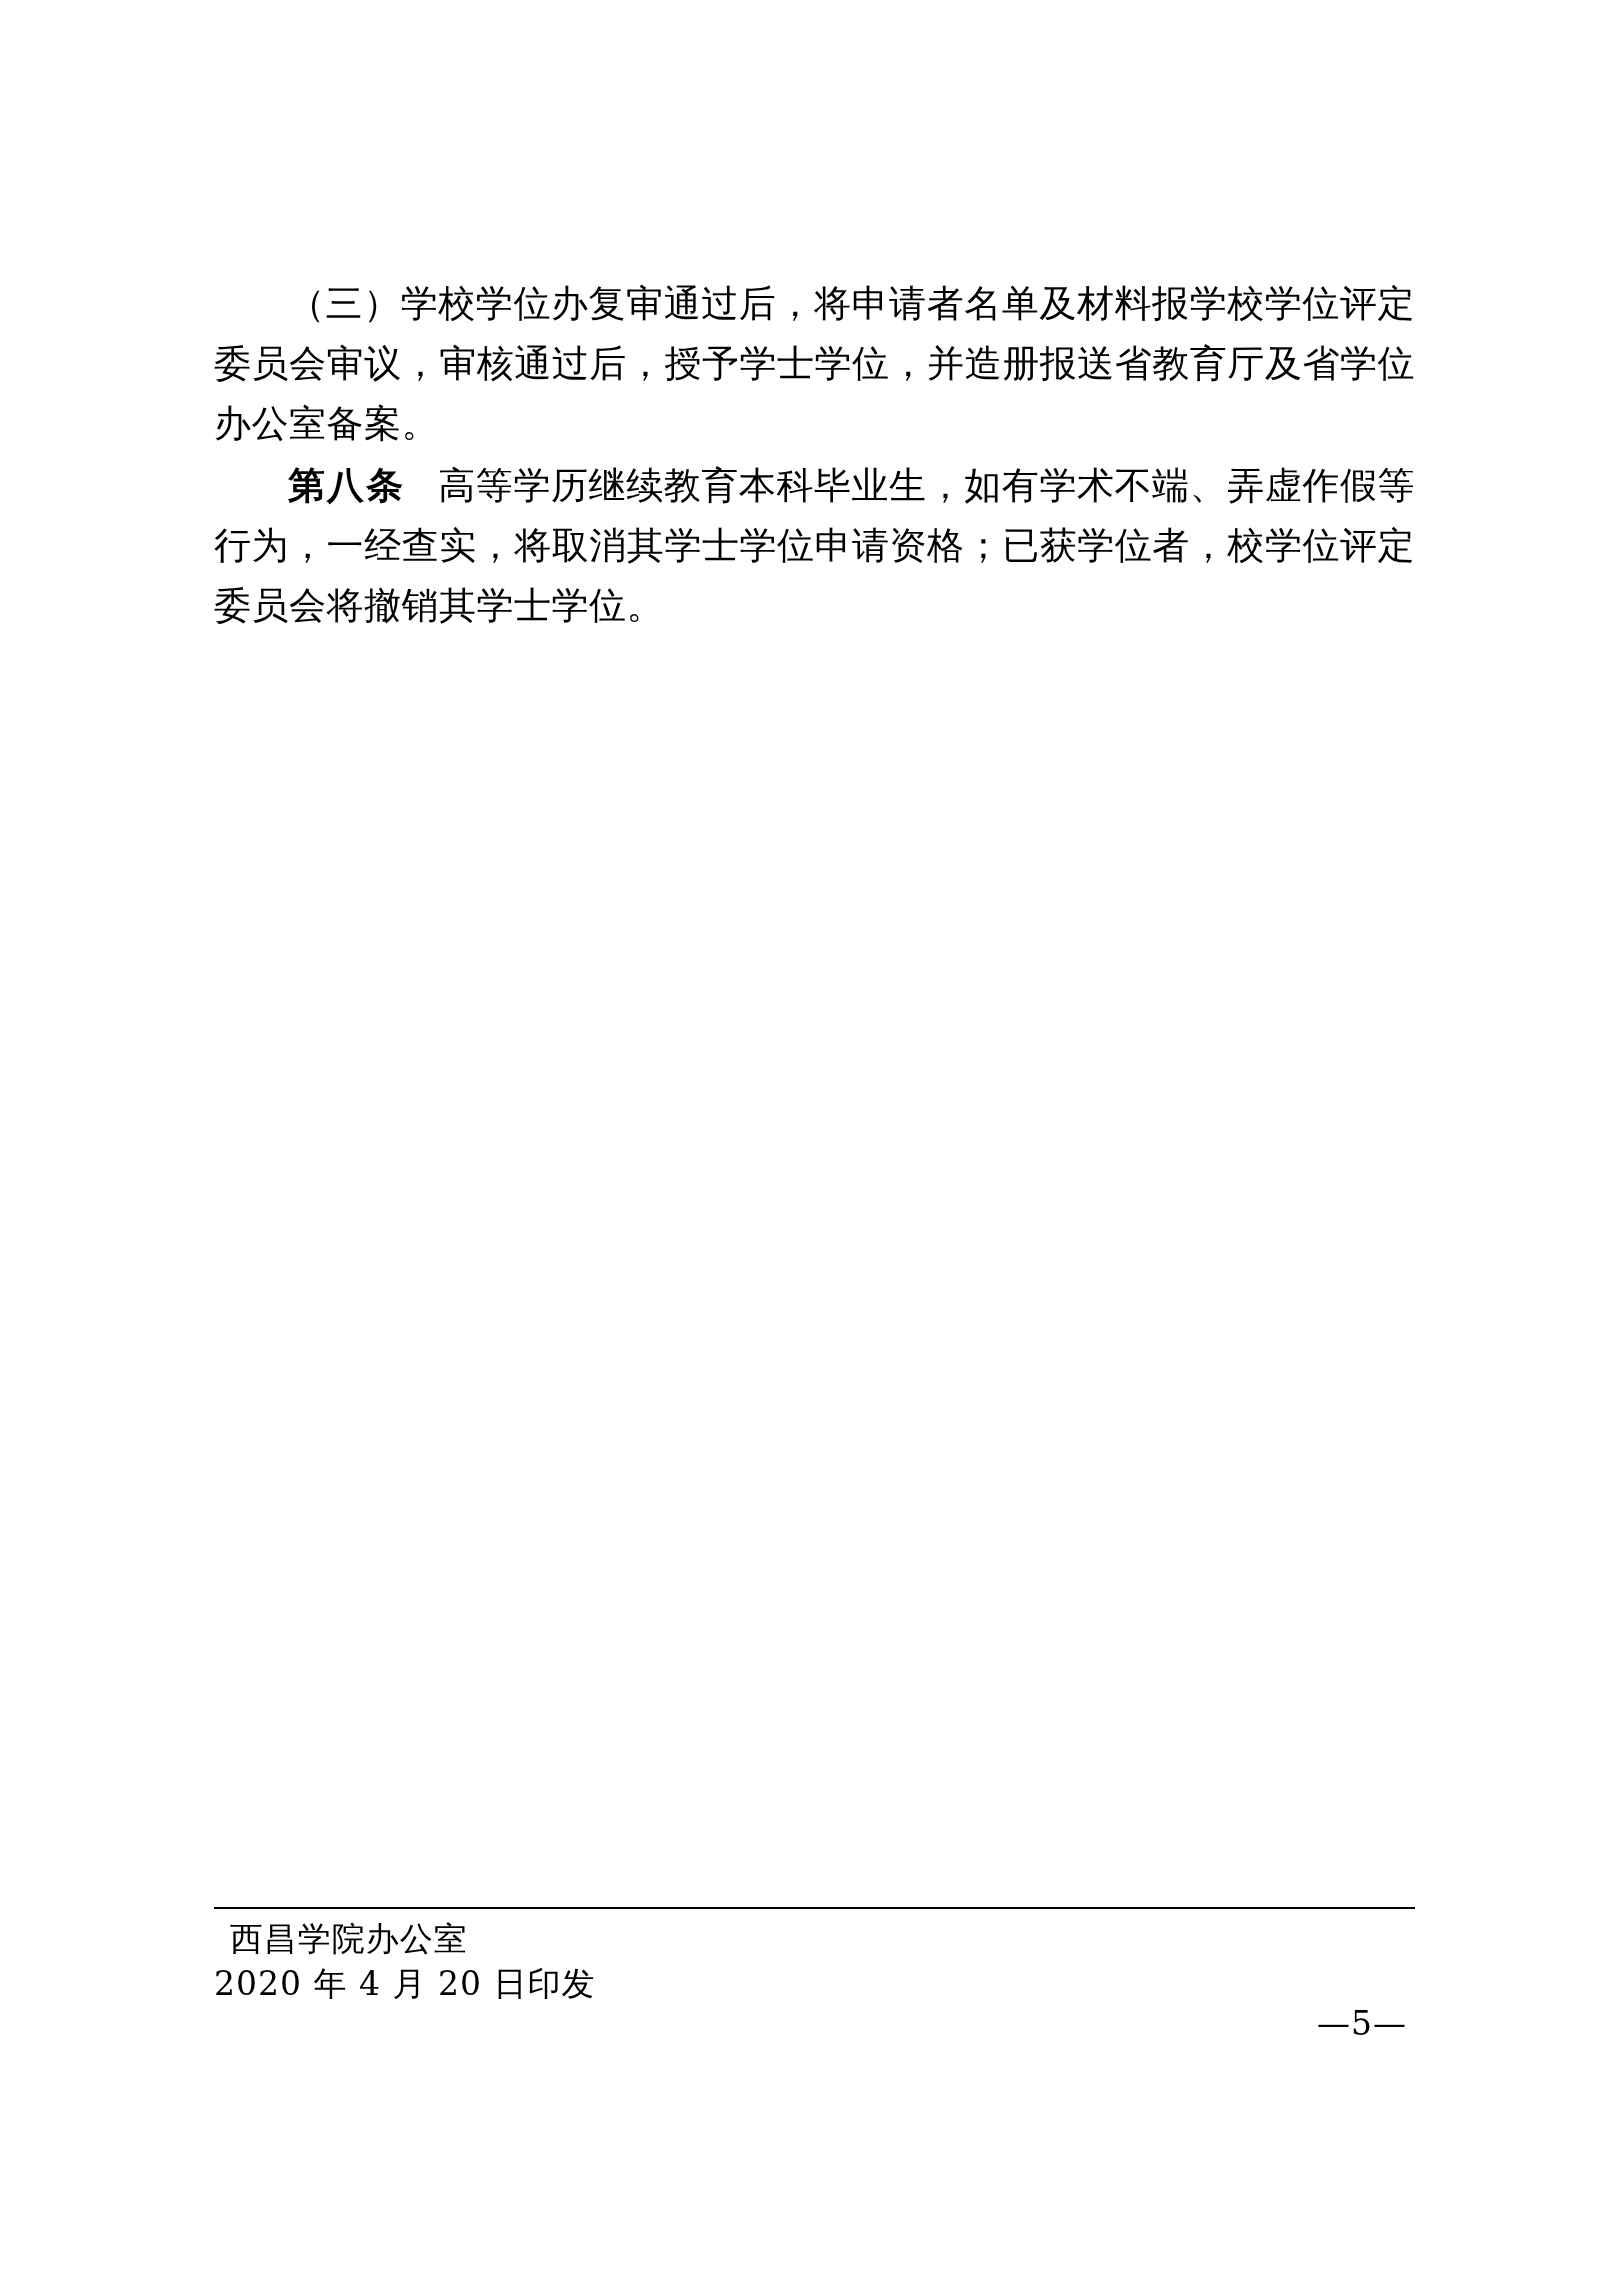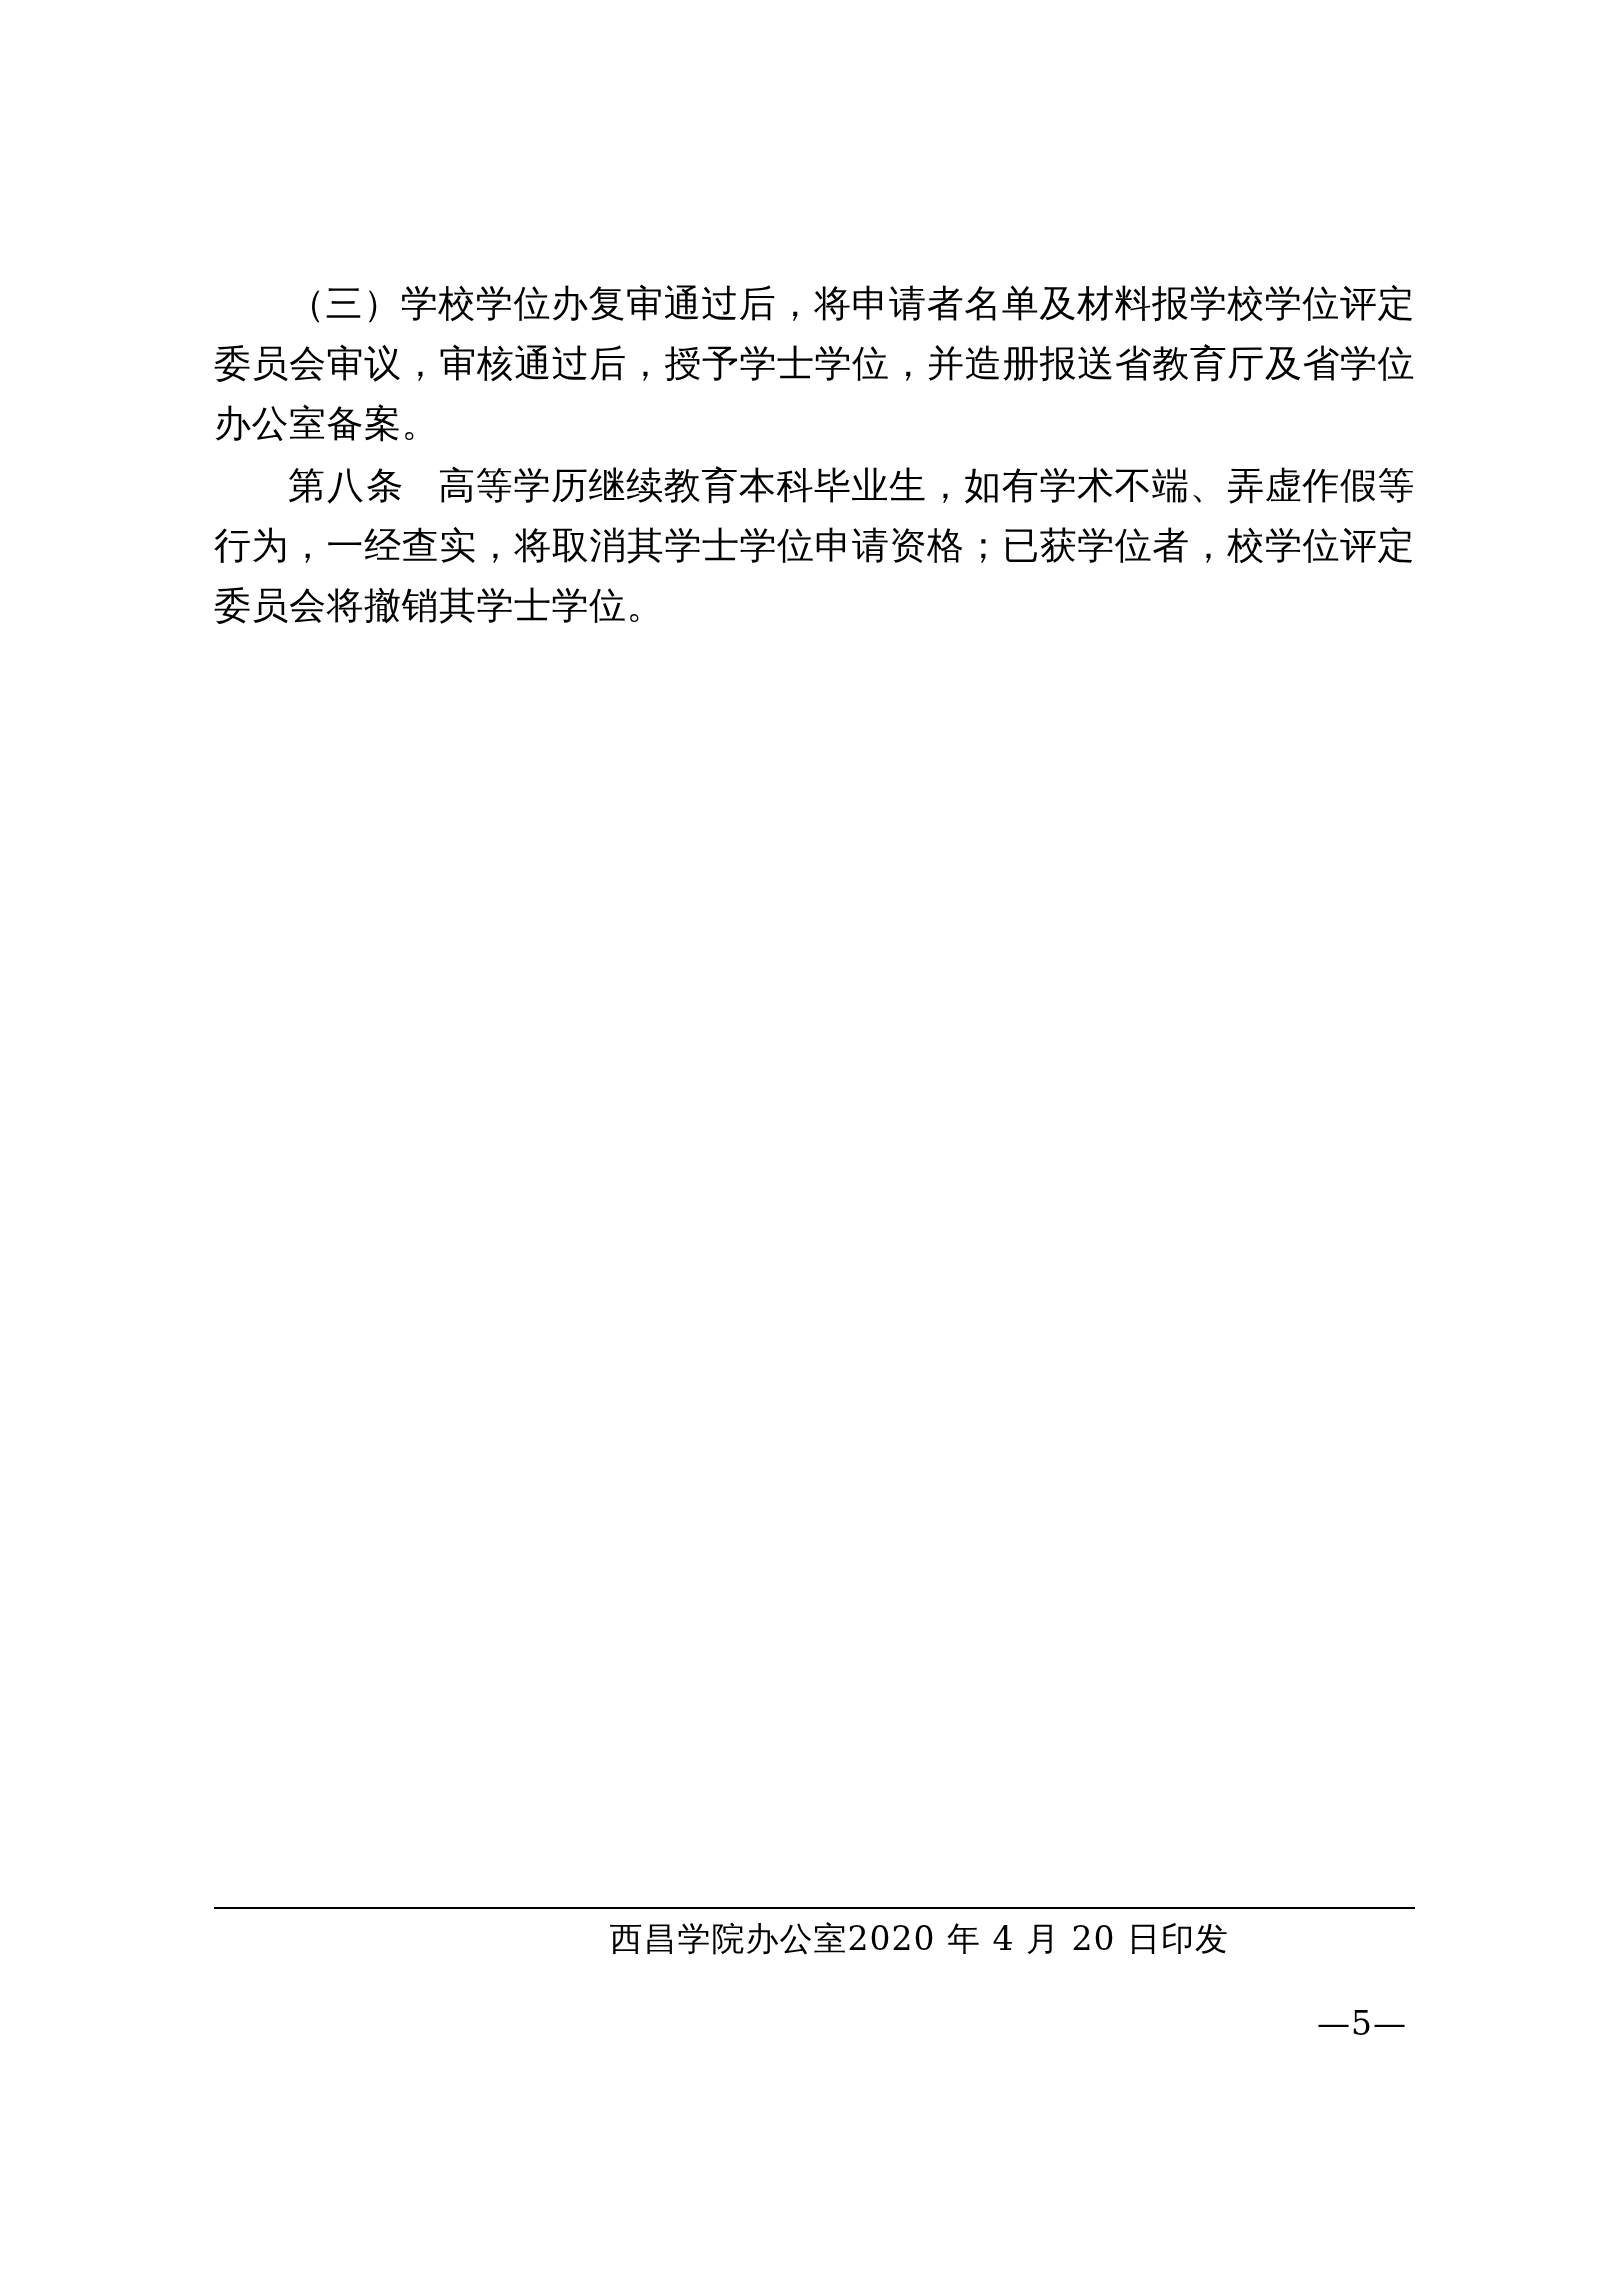--- a/index.html
+++ b/index.html
@@ -33,21 +33,21 @@
     text-align: justify;
     text-justify: inter-ideograph;
     margin: 0 0 2px 0;
     text-indent: 0;
     word-break: break-all;
   }
   .indent {
     text-indent: 74px;
   }
   .art-label {
-    font-weight: normal;
+    font-weight: bold;
     letter-spacing: 2px;
   }
   .gap {
     display: inline-block;
     width: 33px;
   }
   .footer {
     position: absolute;
     left: 214px;
     top: 1907px;
@@ -57,20 +57,21 @@
     border-top: 2px solid #000000;
     width: 100%;
     margin-bottom: 7.8px;
   }
   .footer-row {
     display: flex;
     justify-content: flex-end;
     align-items: baseline;
     font-size: 33px;
     letter-spacing: 1px;
+    flex-direction: column;
   }
   .footer-left {
     padding-left: 15.7px;
   }
   .footer-right {
     padding-right: 186px;
   }
   .page-number {
     position: absolute;
     right: 214px;

